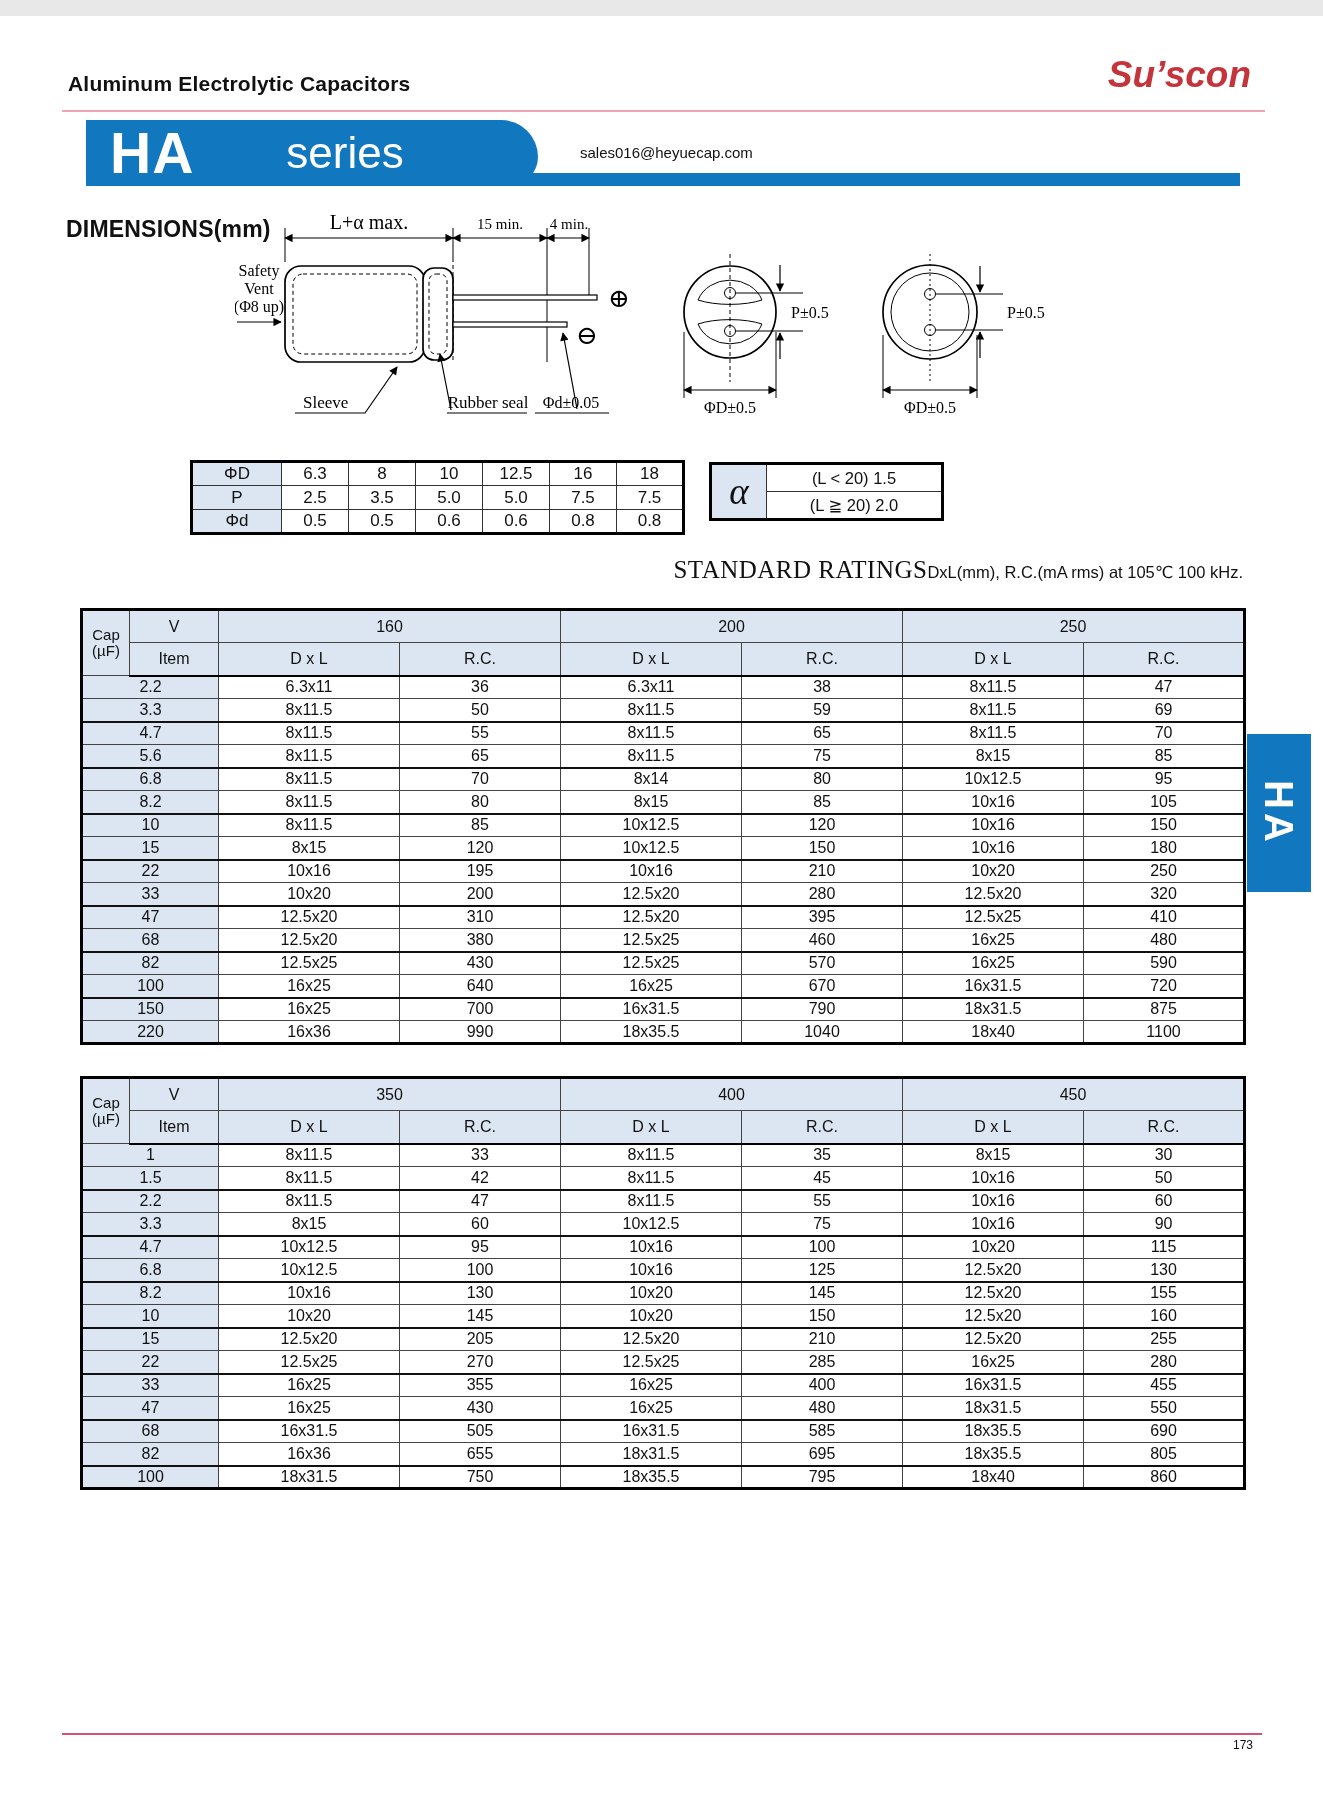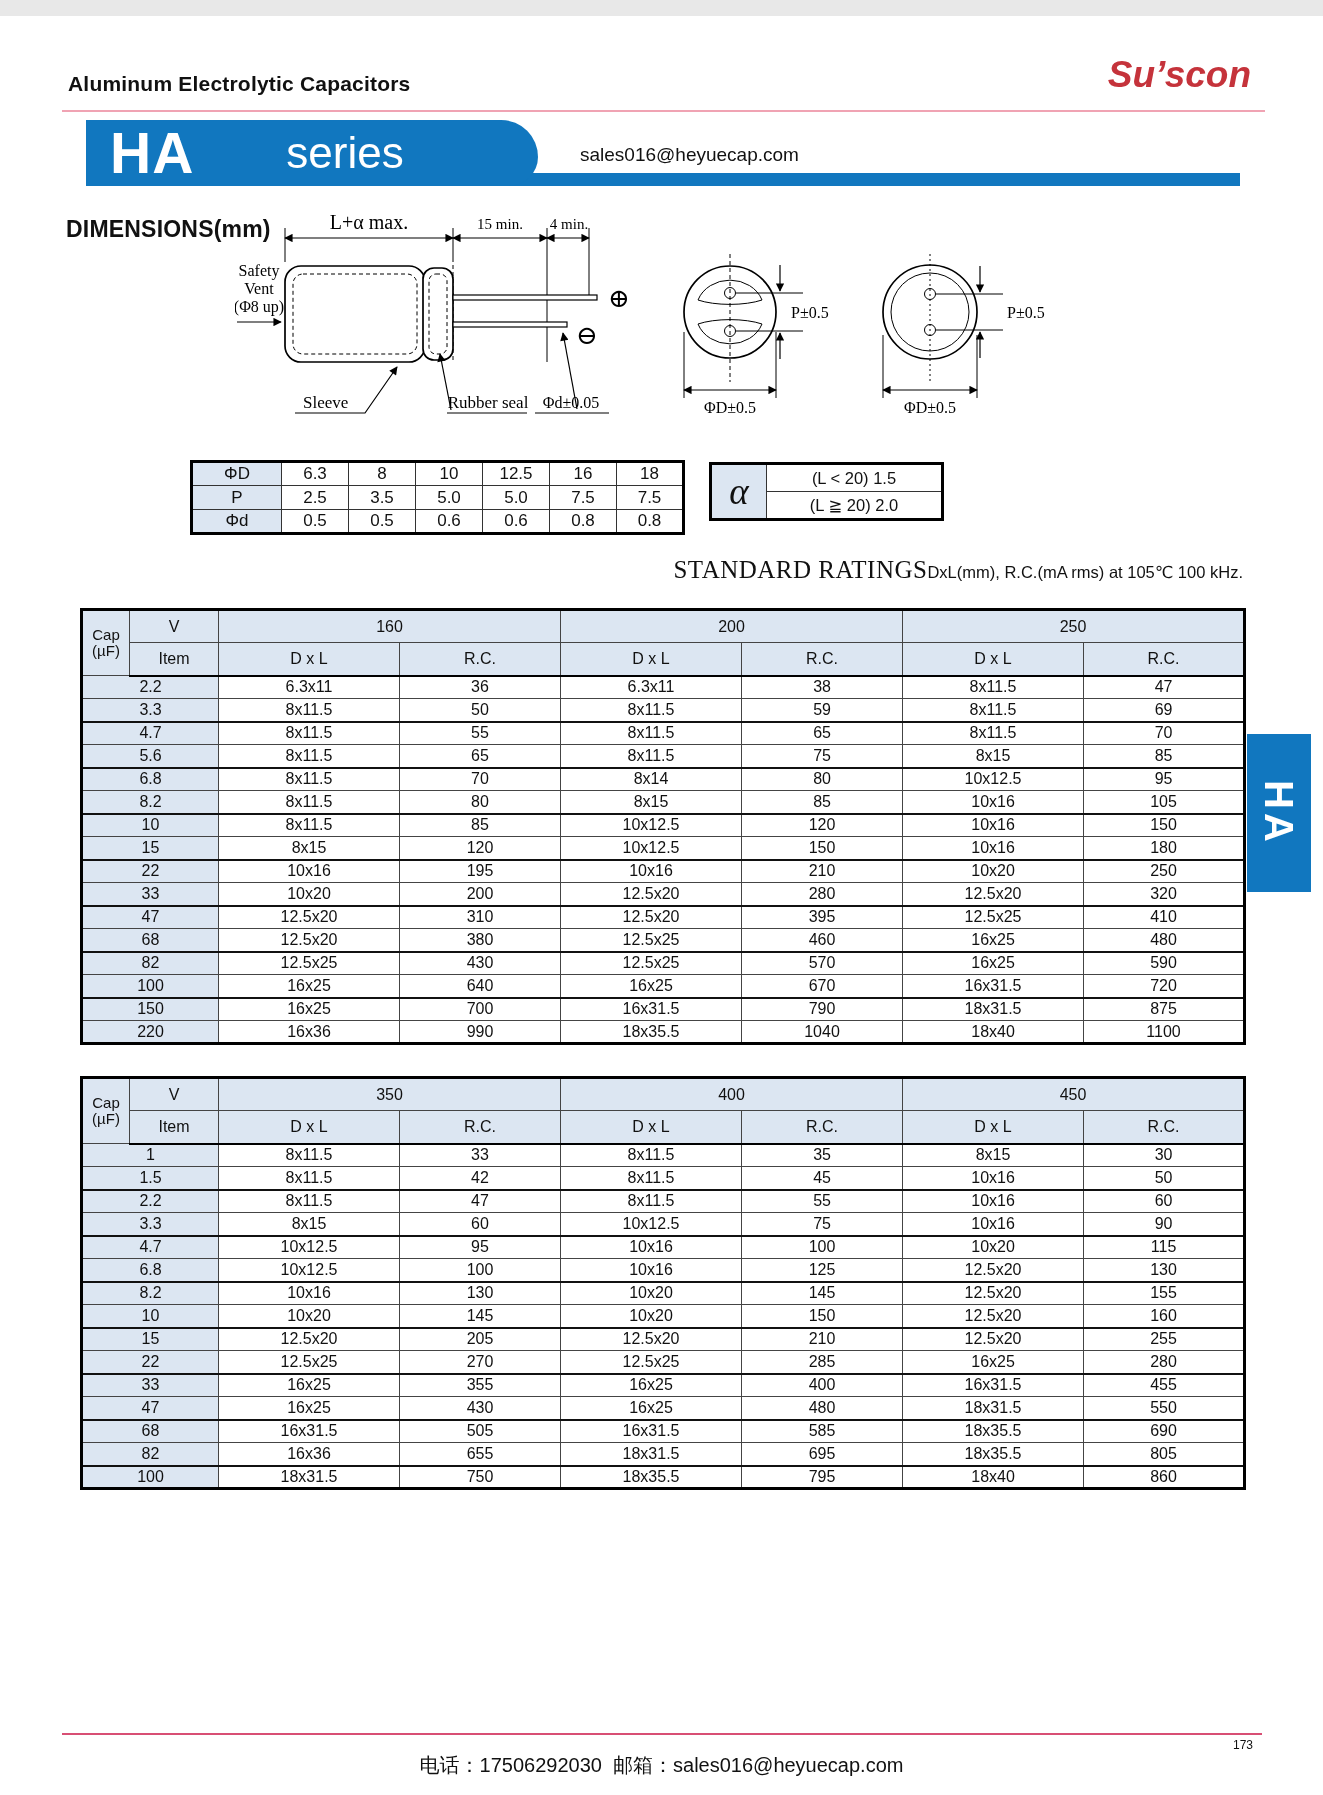--- a/index.html
+++ b/index.html
@@ -16,21 +16,21 @@
   .rule-top { position:absolute; left:62px; right:58px; top:94px; height:2px; background:#f0a3b3; }
 
   .banner { position:absolute; left:86px; top:104px; width:1154px; height:66px; }
   .banner-strip { position:absolute; left:0; bottom:0; width:100%; height:13px; background:#1177bf; }
   .banner-shape {
     position:absolute; left:0; top:0; width:452px; height:66px; background:#1177bf;
     border-radius:0 38px 30px 0; display:flex; align-items:center;
   }
   .banner-ha { font-size:57px; font-weight:bold; color:#fff; padding-left:24px; line-height:1; letter-spacing:1px; }
   .banner-series { font-size:44px; color:#fff; margin-left:92px; line-height:1; font-weight:normal; }
-  .banner-email { position:absolute; left:494px; top:24px; font-size:19px; color:#111; }
+  .banner-email { position:absolute; left:494px; top:24px; font-size:15px; color:#111; }
 
   
   .dim-heading { position:absolute; left:66px; top:200px; font-size:23px; font-weight:bold; letter-spacing:0.2px; }
   svg.diagram { position:absolute; left:235px; top:194px; }
   svg.diagram .ln   { stroke:#000; stroke-width:1.2; fill:none; }
   svg.diagram .thin { stroke:#000; stroke-width:1;   fill:none; }
   svg.diagram .body { stroke:#000; stroke-width:1.7; fill:#fff; }
   svg.diagram .dash { stroke:#000; stroke-width:1; fill:none; stroke-dasharray:4 3; }
   svg.diagram .dot  { stroke:#000; stroke-width:1; fill:none; stroke-dasharray:2 3; }
   svg.diagram text  { font-family:"Liberation Serif","DejaVu Serif",serif; fill:#000; }
@@ -582,16 +582,15 @@
           <td>860</td>
         </tr>
     </tbody>
   </table>
 
   <div class="ha-tab">
     <span>HA</span>
   </div>
 
   <div class="rule-bottom"></div>
-  <div class="footer-contact">电话：17506292030  邮箱：sales016@heyuecap.com</div>
   <div class="page-num">173</div>
 
 </div>
 
 </body></html>

